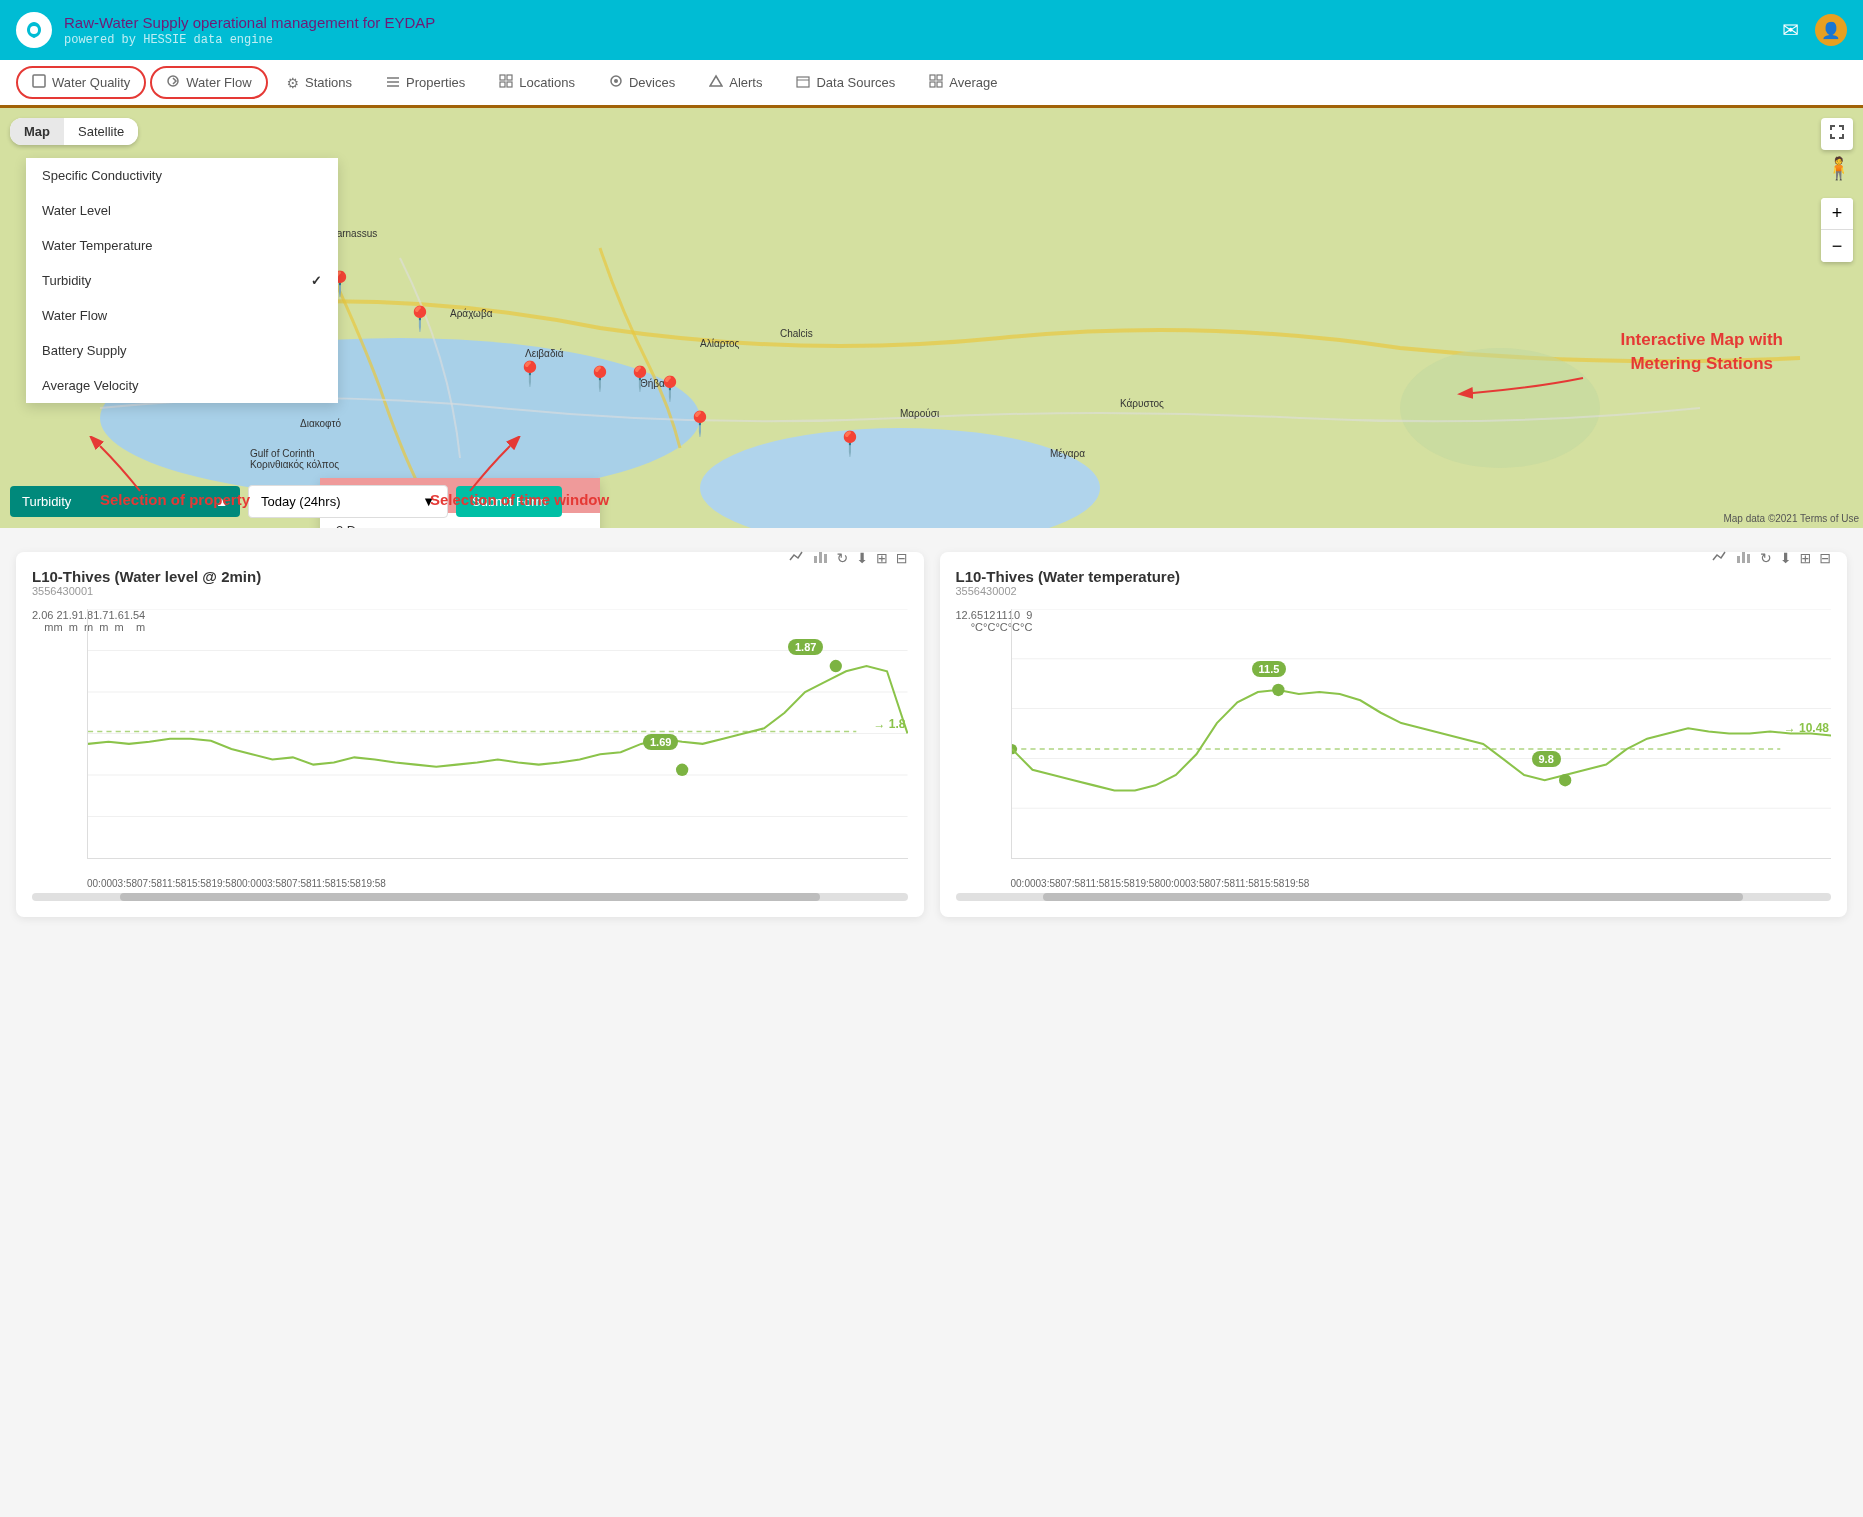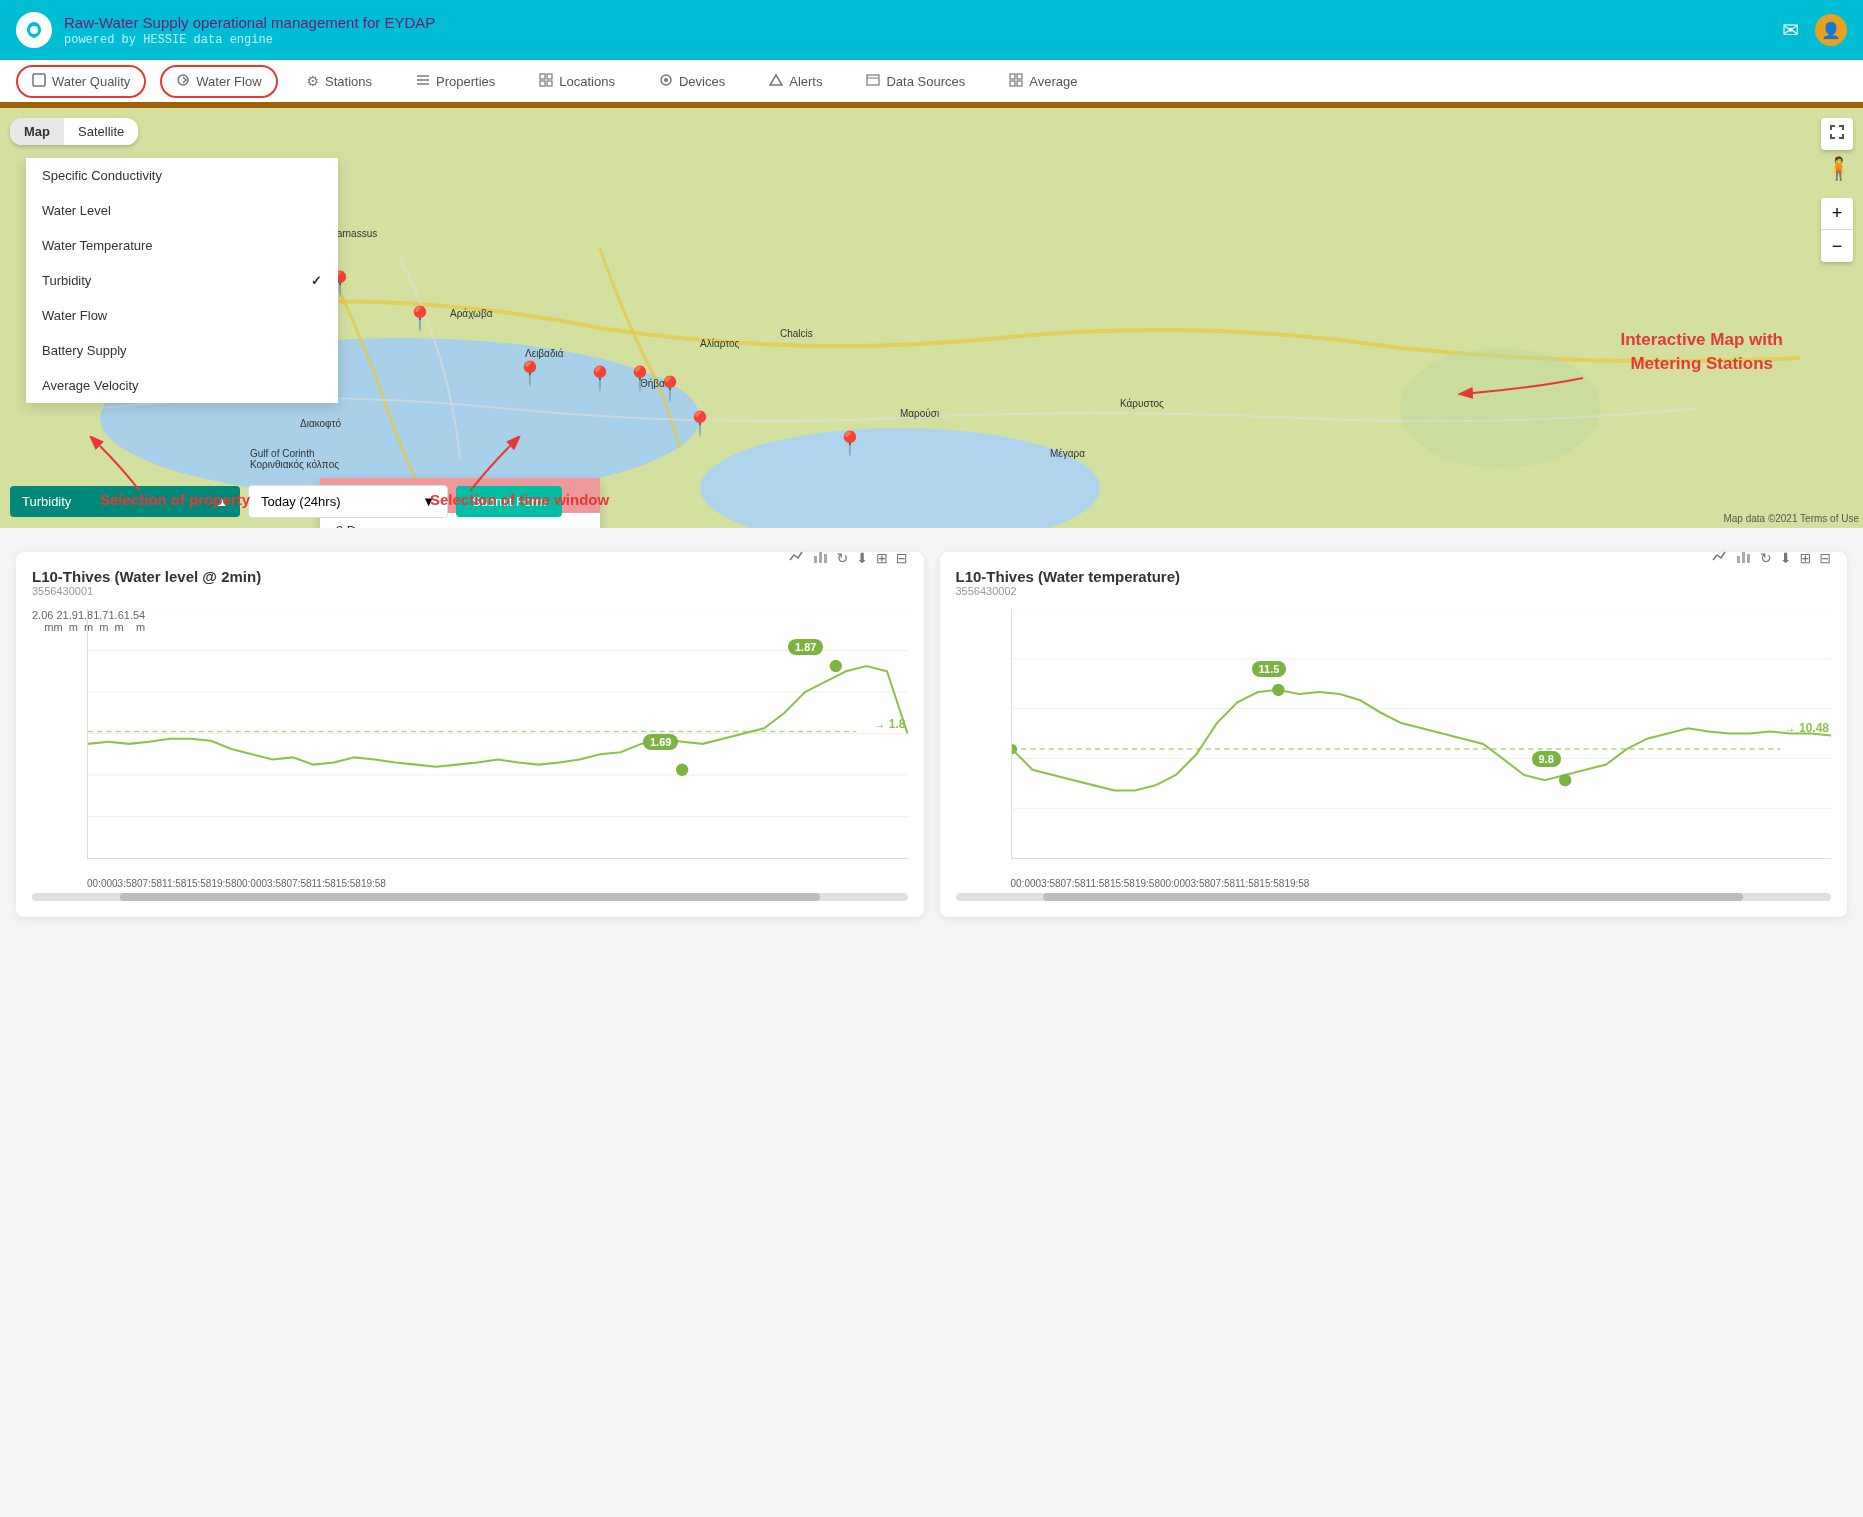--- a/index.html
+++ b/index.html
@@ -25,22 +25,22 @@
     .header-right { display: flex; align-items: center; gap: 16px; }
     .header-icon { color: #fff; font-size: 20px; cursor: pointer; }
 
     
     .nav {
       background: #fff;
       display: flex;
       align-items: center;
       padding: 0 16px;
       height: 48px;
-      border-bottom: 6px solid #a16207;
-      gap: 14px;
+      border-bottom: 3px solid #a16207;
+      gap: 4px;
     }
     .nav-item {
       display: flex; align-items: center; gap: 6px;
       padding: 6px 14px;
       cursor: pointer;
       font-size: 13px;
       color: #555;
       border-radius: 20px;
       border: 1px solid transparent;
     }
@@ -685,20 +685,27 @@
               </svg>
           </span>
           <span>↻</span>
           <span>⬇</span>
           <span>⊞</span>
           <span>⊟</span>
         </div>
       </div>
     </div>
     <div class="chart-area">
+      <div class="chart-y-labels">
+        <span>12.65 °C</span>
+        <span>12 °C</span>
+        <span>11 °C</span>
+        <span>10 °C</span>
+        <span>9 °C</span>
+      </div>
       <div class="chart-plot">
         <svg class="chart-svg" viewBox="0 0 800 240" preserveAspectRatio="none">
 
           <line x1="0" y1="0" x2="800" y2="0" class="chart-grid-line"></line>
           <line x1="0" y1="48" x2="800" y2="48" class="chart-grid-line"></line>
           <line x1="0" y1="96" x2="800" y2="96" class="chart-grid-line"></line>
           <line x1="0" y1="144" x2="800" y2="144" class="chart-grid-line"></line>
           <line x1="0" y1="192" x2="800" y2="192" class="chart-grid-line"></line>
 
           <line x1="0" y1="135" x2="750" y2="135" class="chart-dashed-line"></line>

